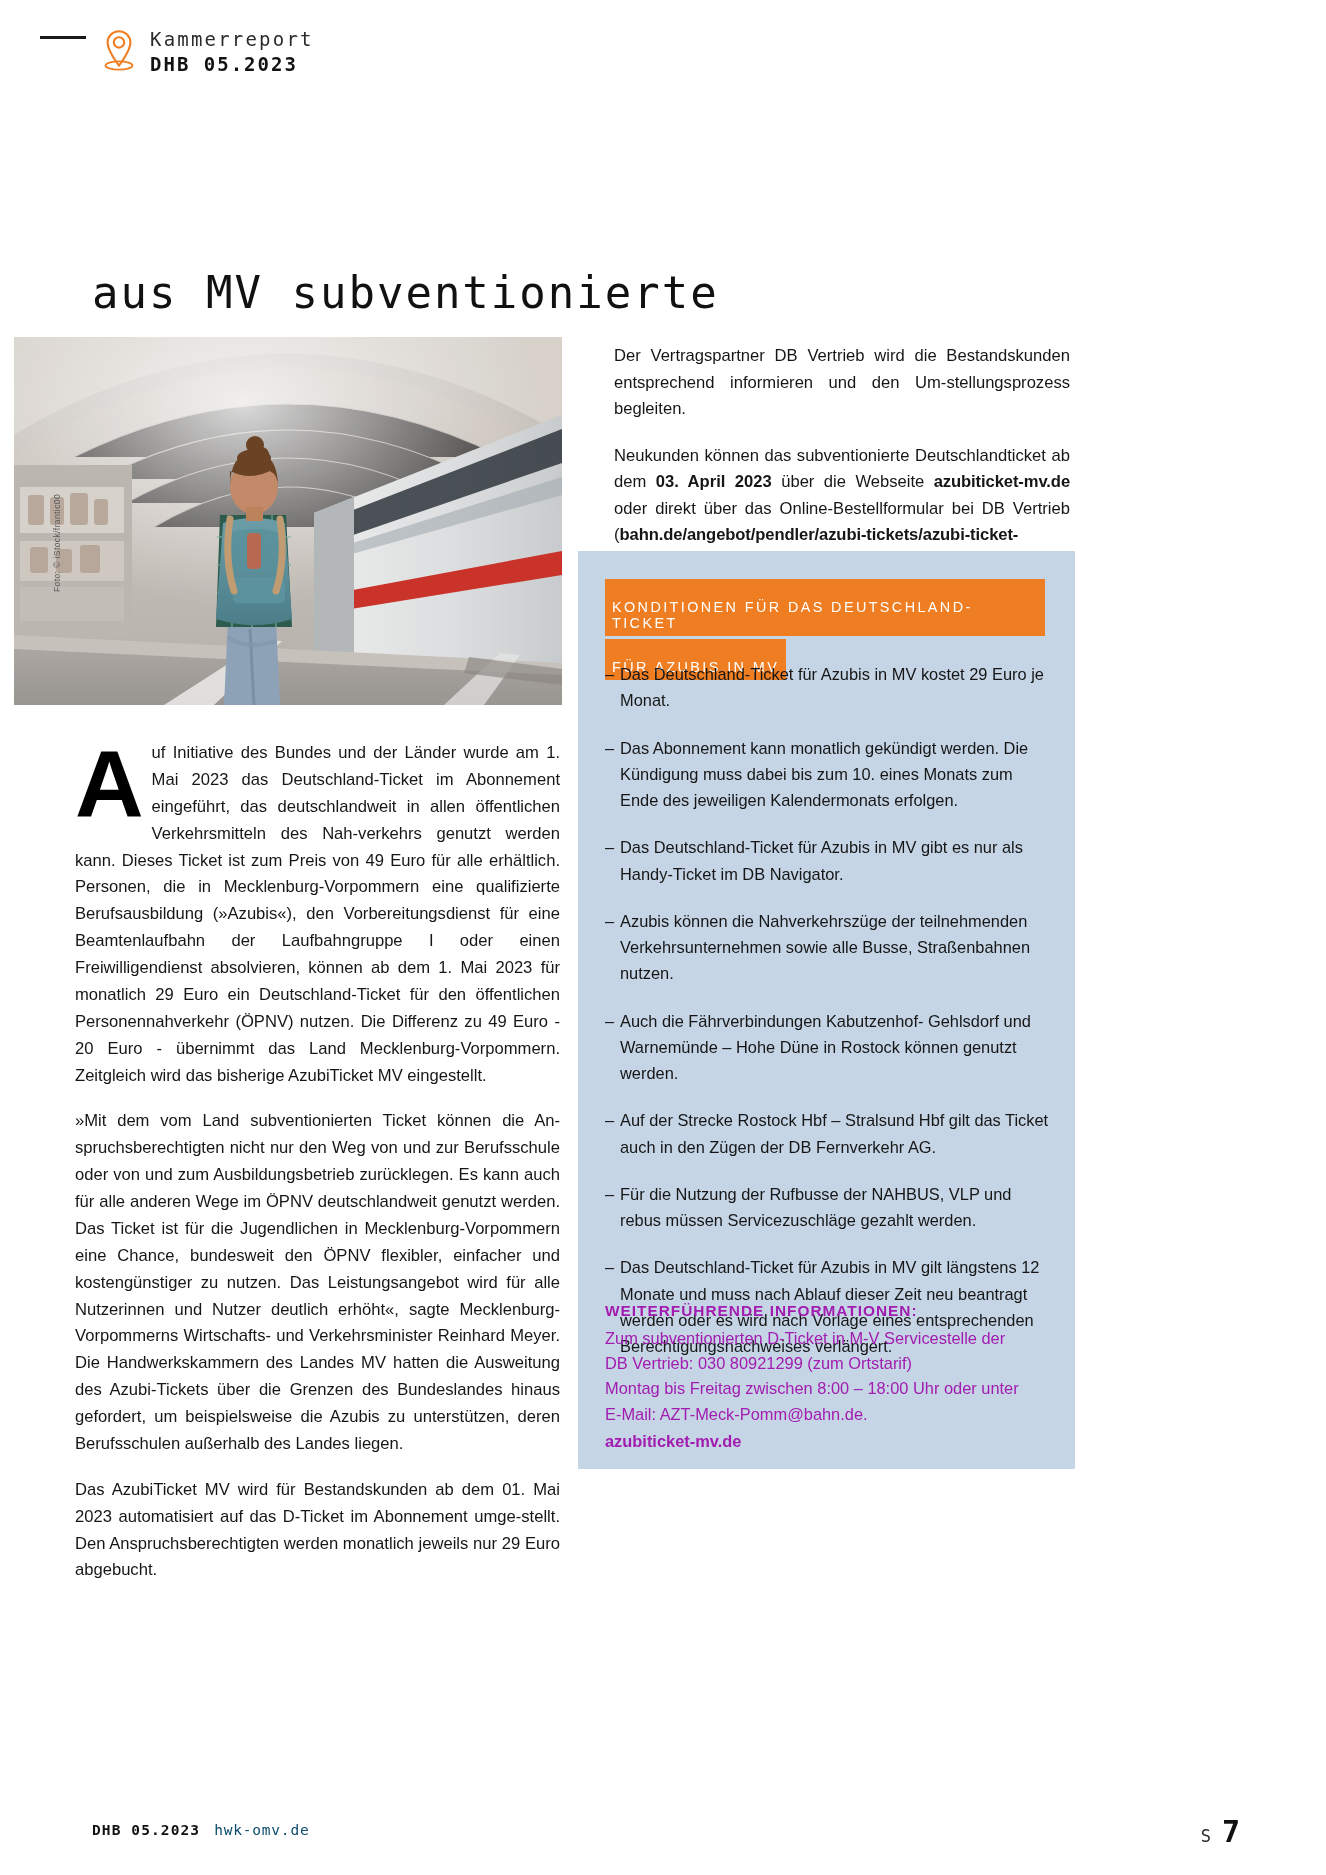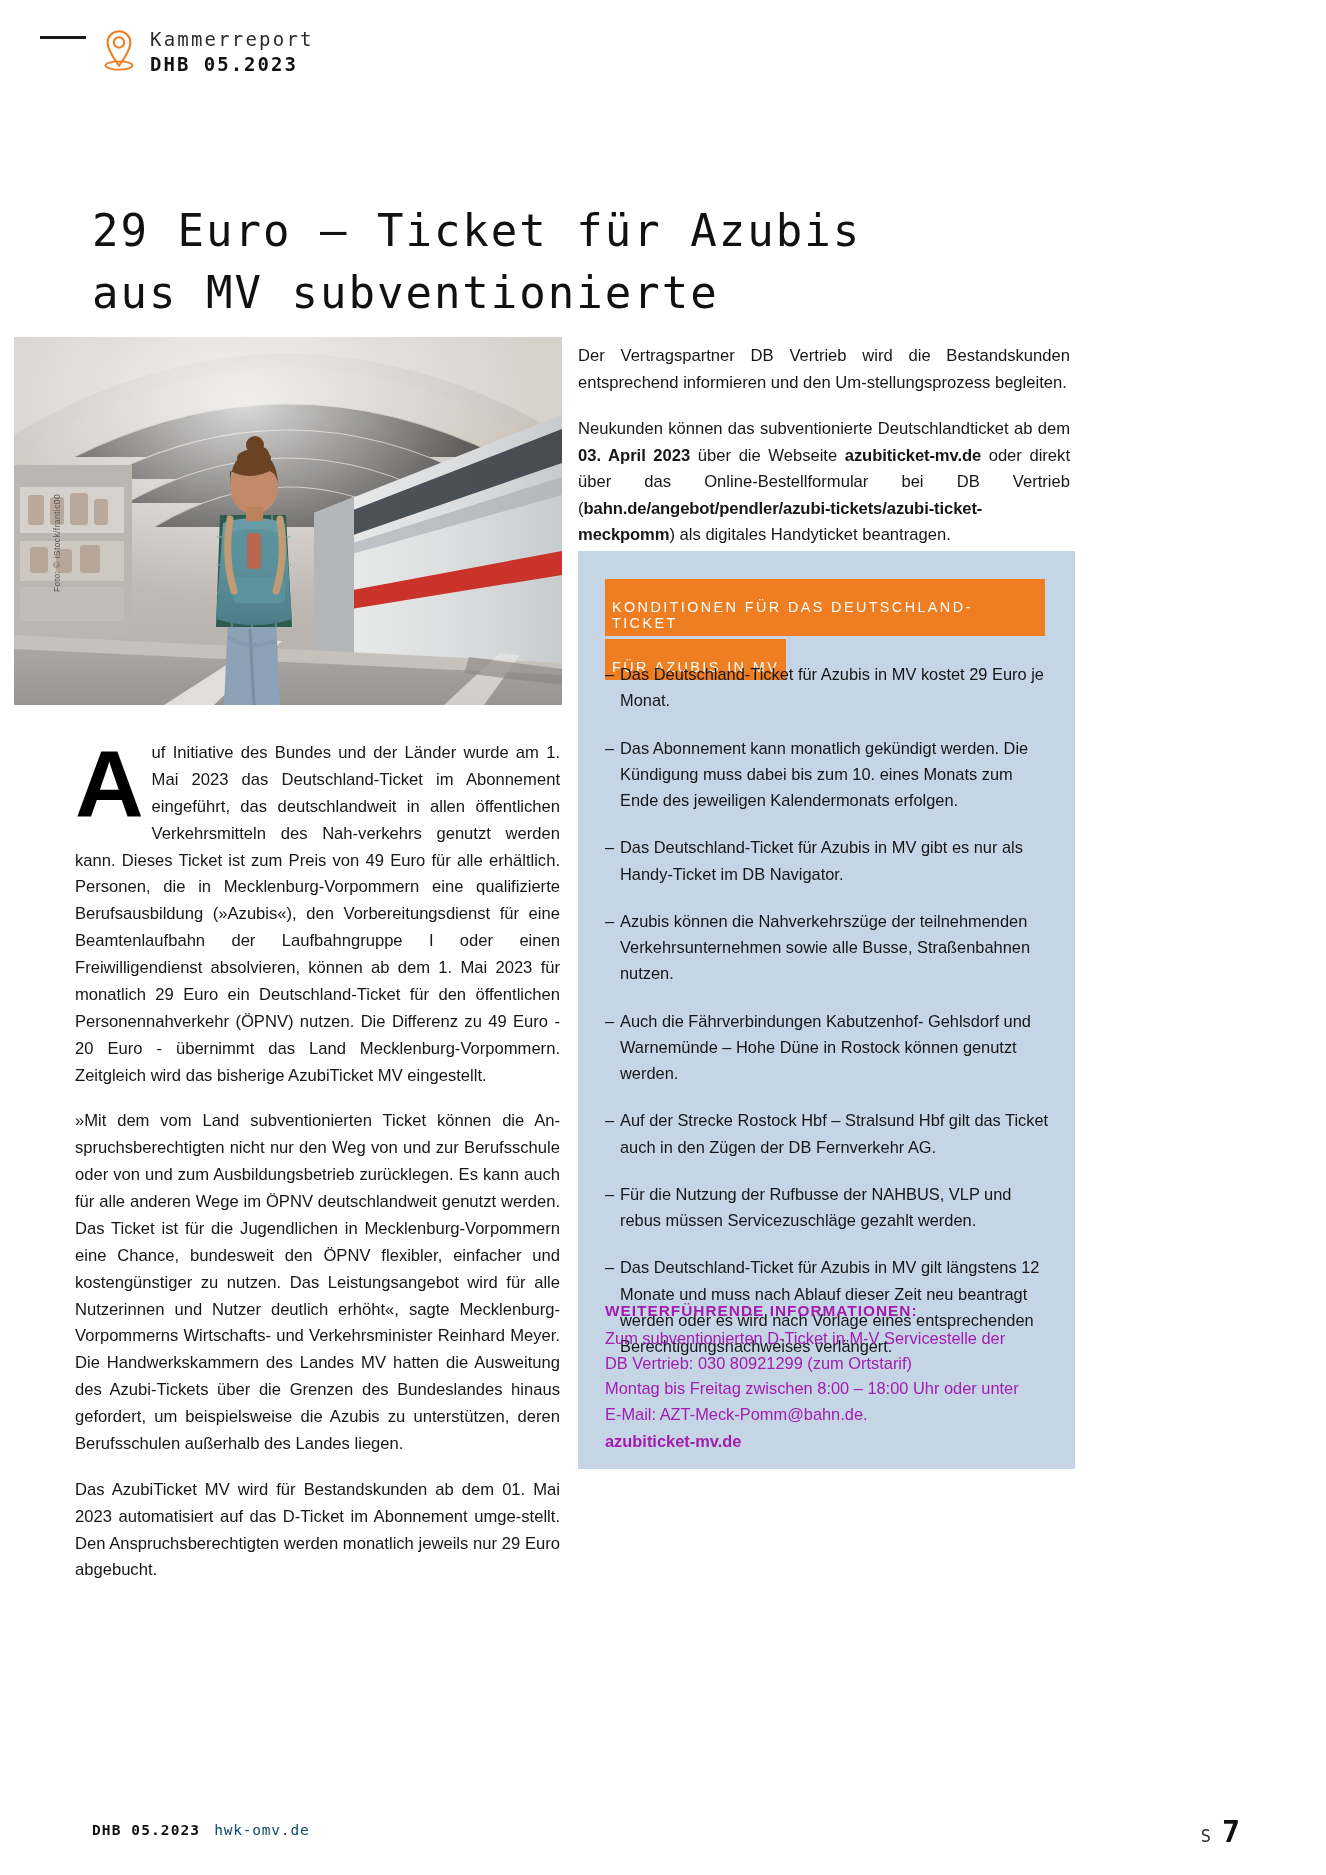--- a/index.html
+++ b/index.html
@@ -56,21 +56,21 @@
   .dropcap {
     float: left; font-size: 95px; line-height: .82; font-weight: bold;
     padding: 6px 8px 0 0; color: #000; font-family: "Liberation Sans", sans-serif;
   }
 
   
   .col-right-top {
     position: absolute; left: 578px; top: 343px; width: 492px;
     font-size: 16.6px; line-height: 1.6; color: #161616; text-align: justify;
   }
-  .col-right-top p { margin-bottom: 20px; }
+  .col-right-top p { margin-bottom: 20px; margin-left: 36px; }
   .bold { font-weight: bold; }
   .mono-bold { font-weight: bold; letter-spacing: -0.1px; }
 
   
   .infobox {
     position: absolute; left: 578px; top: 551px; width: 497px; height: 918px;
     background: #c5d5e6;
   }
   .infobox-heading { position: absolute; left: 27px; top: 28px; width: 440px; }
   .hl {
@@ -123,21 +123,21 @@
         <circle cx="17" cy="14.4" r="5.2" fill="none" stroke="#ef7e22" stroke-width="2.1"></circle>
       </svg>
     </span>
     <div class="header-text">
       <span class="kammerreport">Kammerreport</span>
       <span class="dhb-issue">DHB 05.2023</span>
     </div>
   </div>
 
   <h1 class="title">
-    <span>29 Euro – Ticket für Azubis</span><br>
+    <br>
     <span>aus MV subventionierte</span>
   </h1>
 
   <div class="photo">
     <svg viewBox="0 0 548 368" preserveAspectRatio="xMidYMid slice" xmlns="http://www.w3.org/2000/svg">
       <defs>
         <linearGradient id="gHall" x1="0" y1="0" x2="0" y2="1">
           <stop offset="0%" stop-color="#d6cdc4"></stop>
           <stop offset="45%" stop-color="#cfc8c1"></stop>
           <stop offset="100%" stop-color="#b9b4ae"></stop>

